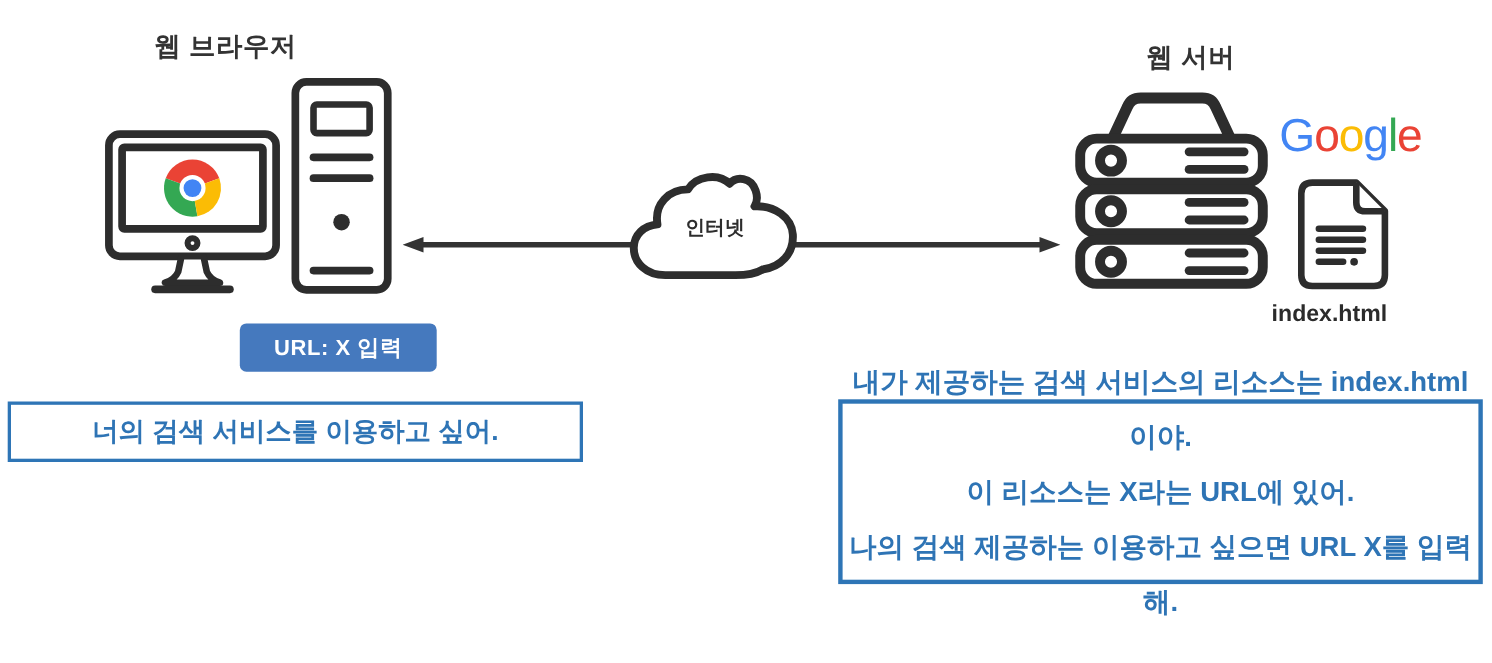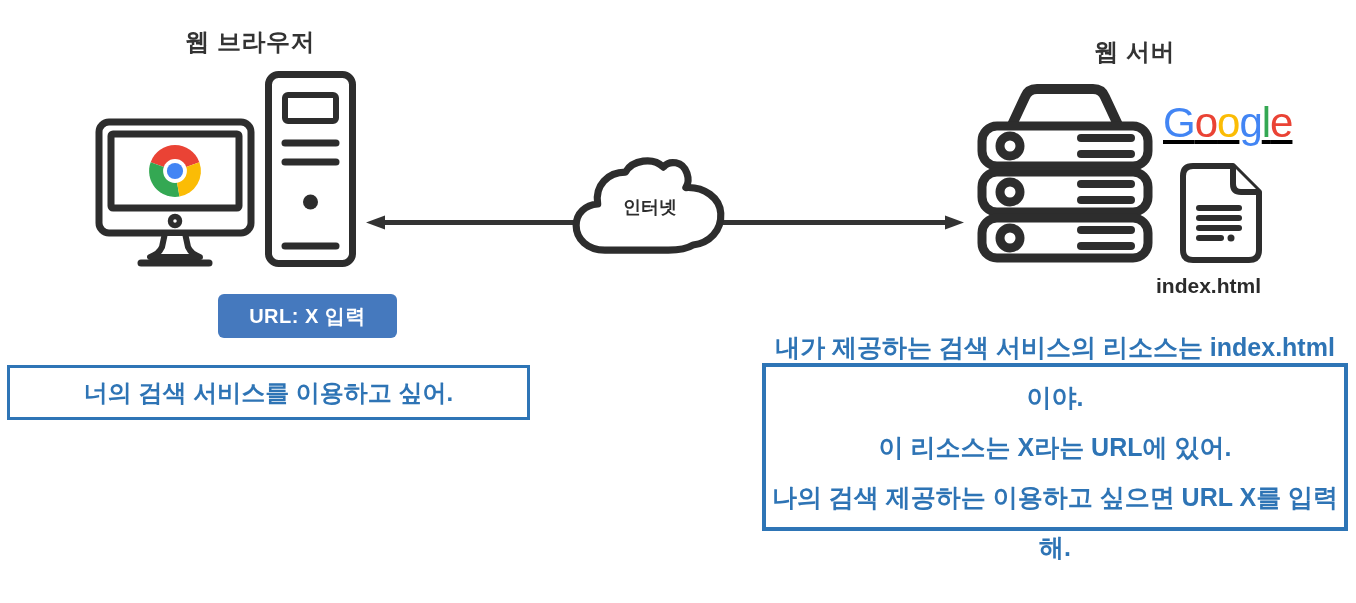--- a/index.html
+++ b/index.html
@@ -2,21 +2,21 @@
 <html><head>
 <meta charset="utf-8">
 <style>
   html,body{margin:0;padding:0;background:#fff;}
   .canvas{
     position:relative;width:1356px;height:603px;background:#fff;overflow:hidden;
     font-family:"Liberation Sans","DejaVu Sans",sans-serif;
   }
   .abs{position:absolute;}
   .node-title{
-    font-size:24px;font-weight:700;color:#333;text-align:right;letter-spacing:0.5px;
+    font-size:24px;font-weight:700;color:#333;text-align:center;letter-spacing:0.5px;
   }
   .badge{
     background:#4579BE;border-radius:6px;color:#fff;font-size:20px;font-weight:700;
     display:flex;align-items:center;justify-content:center;letter-spacing:0.5px;margin-left:28px;
   }
   .speech-box{
     background:#fff;border:4px solid #2E75B6;box-sizing:border-box;
     display:flex;flex-direction:column;align-items:center;justify-content:center;
   }
   .speech-box p{
@@ -116,21 +116,21 @@
       </g>
       <g>
         <rect x="6" y="138" width="166" height="40" rx="15" fill="#fff" stroke="#2d2d2d" stroke-width="9"></rect>
         <circle cx="34" cy="158" r="10" fill="none" stroke="#2d2d2d" stroke-width="9"></circle>
         <rect x="101" y="146" width="58" height="8" rx="4" fill="#2d2d2d"></rect>
         <rect x="101" y="162" width="58" height="8" rx="4" fill="#2d2d2d"></rect>
       </g>
     </svg>
   </div>
 
-  <div class="abs google-logo" style="left:1163px;top:100px;text-decoration:underline;"><span style="color: rgb(66, 133, 244);">G</span><span style="color: rgb(234, 67, 53);">o</span><span style="color: rgb(251, 188, 5);">o</span><span style="color: rgb(66, 133, 244);">g</span><span style="color: rgb(52, 168, 83);">l</span><span style="color: rgb(234, 67, 53);">e</span></div>
+  <div class="abs google-logo" style="left:1163px;top:100px;"><span style="color: rgb(66, 133, 244);">G</span><span style="color: rgb(234, 67, 53);">o</span><span style="color: rgb(251, 188, 5);">o</span><span style="color: rgb(66, 133, 244);">g</span><span style="color: rgb(52, 168, 83);">l</span><span style="color: rgb(234, 67, 53);">e</span></div>
 
   <div class="abs" style="left:1176px;top:161px;">
     <svg width="89" height="104" viewBox="0 0 89 104">
       <path d="M7,15 Q7,5 17,5 H57 L83,31 V89 Q83,99 73,99 H17 Q7,99 7,89 Z" fill="#fff" stroke="#2d2d2d" stroke-width="6" stroke-linejoin="round"></path>
       <path d="M57,5 V23 Q57,31 65,31 H83" fill="#fff" stroke="#2d2d2d" stroke-width="6" stroke-linejoin="round"></path>
       <line x1="23" y1="47" x2="63" y2="47" stroke="#2d2d2d" stroke-width="6" stroke-linecap="round"></line>
       <line x1="23" y1="57" x2="63" y2="57" stroke="#2d2d2d" stroke-width="6" stroke-linecap="round"></line>
       <line x1="23" y1="67" x2="63" y2="67" stroke="#2d2d2d" stroke-width="6" stroke-linecap="round"></line>
       <line x1="23" y1="77" x2="45" y2="77" stroke="#2d2d2d" stroke-width="6" stroke-linecap="round"></line>
       <circle cx="55" cy="77" r="3.5" fill="#2d2d2d"></circle>

